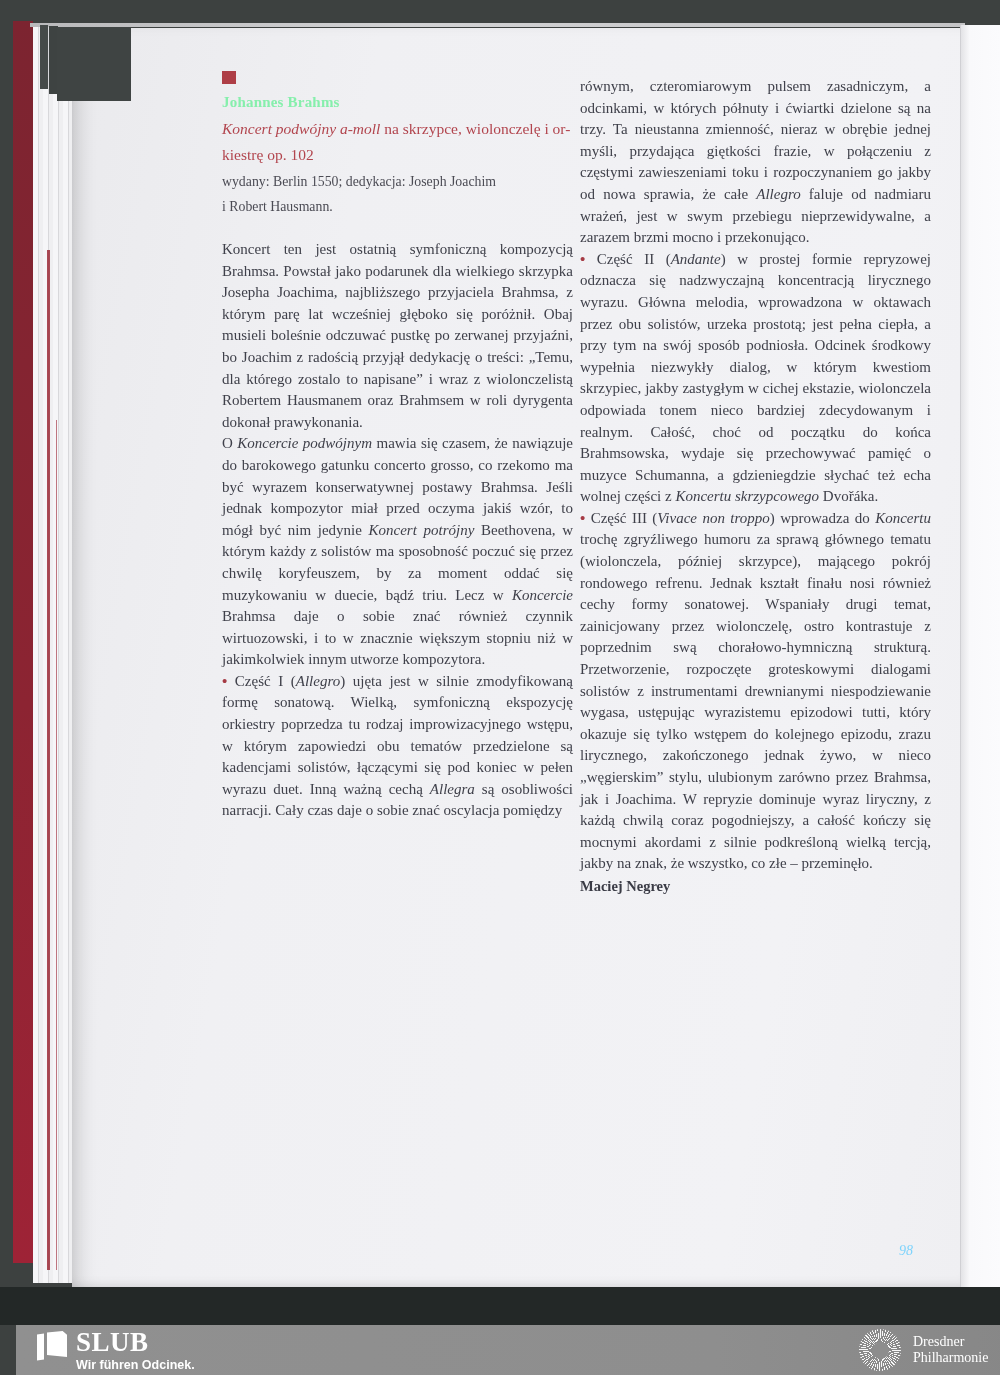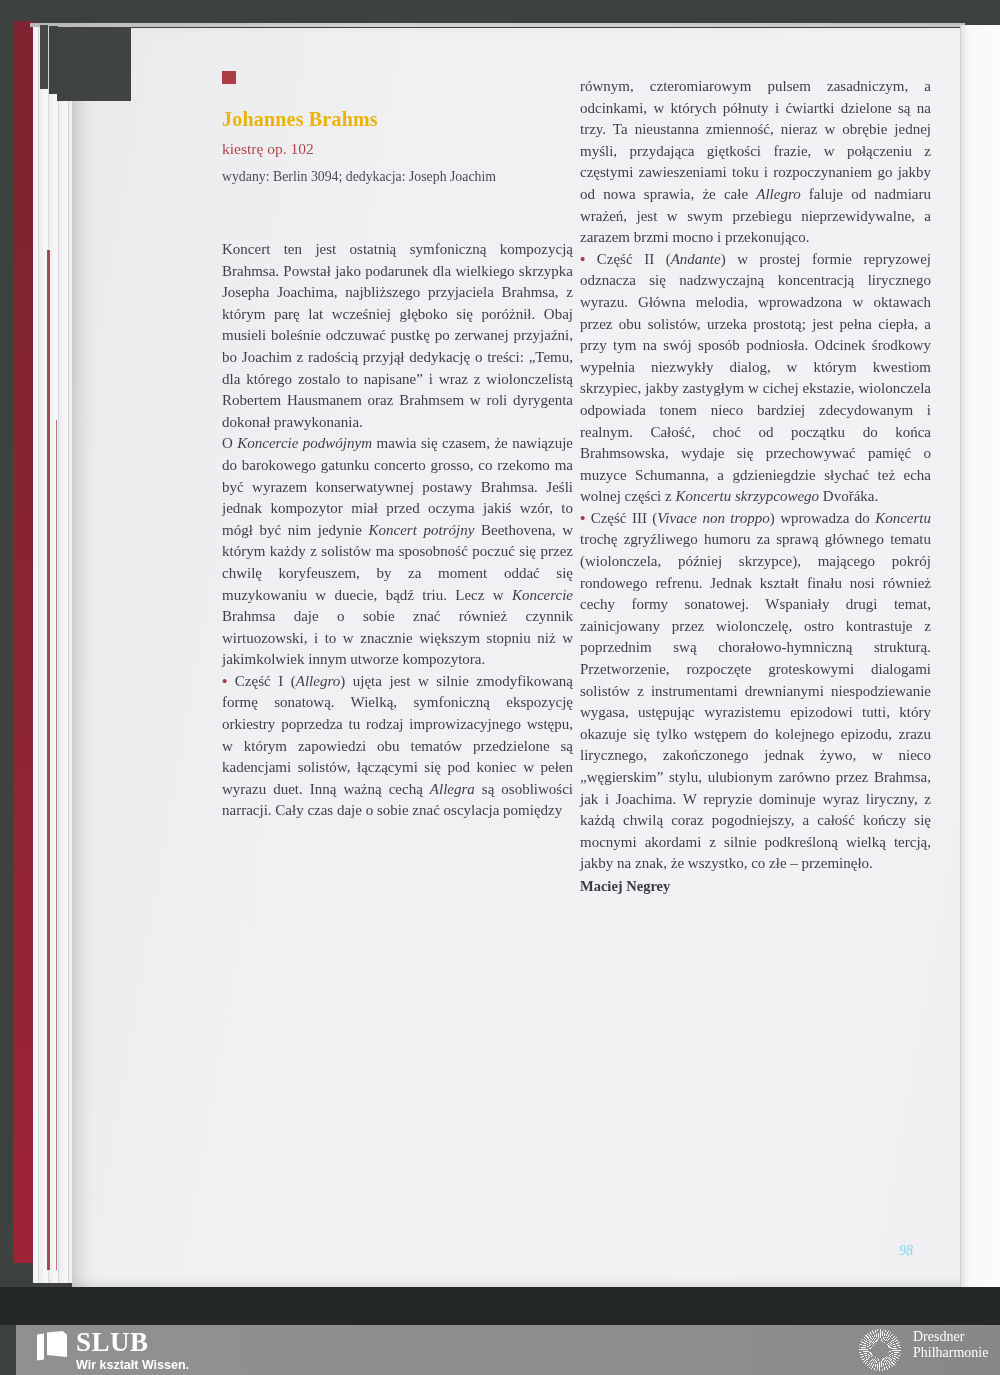--- a/index.html
+++ b/index.html
@@ -22,21 +22,21 @@
   .page{position:absolute;left:72px;top:28px;width:890px;height:1260px;
     background:linear-gradient(100deg,#eaeaed 0%,#f0f0f3 28%,#f2f2f5 78%,#efeff2 100%);
     box-shadow:inset 16px 0 22px -14px rgba(0,0,0,.22), inset 0 -10px 14px -10px rgba(0,0,0,.14);}
   .dark-corner{position:absolute;left:57px;top:27px;width:74px;height:74px;background:#3f4443;}
   .facing-sliver{position:absolute;left:960px;top:25px;width:40px;height:1263px;
     background:linear-gradient(90deg,#e3e3e6 0,#f9f9fb 22%,#fbfbfd 100%);
     border-left:1px solid #d0d0d4;}
   
   .header{position:absolute;left:222px;top:71px;width:352px;}
   .marker{width:14px;height:13px;background:#ae3e46;}
-  .composer{margin-top:24px;font-weight:bold;font-size:20px;color:#eab308;letter-spacing:.2px;}
+  .composer{margin-top:10px;font-weight:bold;font-size:15px;color:#86efac;letter-spacing:.2px;}
   .worktitle{margin-top:5px;font-size:15.5px;line-height:25.5px;color:#b2454e;}
   .meta{margin-top:3px;font-size:13.8px;line-height:24.5px;color:#4b4b54;}
   
   .col{position:absolute;width:351px;font-size:15px;line-height:21.6px;color:#3f404a;}
   .col-left{left:222px;top:239px;}
   .col-right{left:580px;top:76px;}
   .para{margin:0;text-align:justify;}
   .red-bullet{color:#a53a44;font-weight:bold;}
   .signature{margin-top:1px;text-align:left;font-weight:bold;font-size:14.5px;color:#3a3b45;}
   
@@ -47,21 +47,21 @@
     background:linear-gradient(90deg,#909090 0,#8e8e8e 70%,#878787 100%);
     font-family:"Liberation Sans", sans-serif;}
   .slub{position:absolute;left:20px;top:3px;display:flex;align-items:flex-start;}
   .slub-icon{width:32px;height:32px;margin-top:2px;position:relative;}
   .slub-icon .spine{position:absolute;left:1px;top:4px;width:7px;height:26px;background:#fff;transform:skewY(-8deg);}
   .slub-icon .cover{position:absolute;left:11px;top:1px;width:20px;height:26px;background:#fff;
     clip-path:polygon(0 6%,78% 0,100% 14%,100% 100%,0 92%);}
   .slub-text{margin-left:8px;color:#fff;}
   .slub-word{font-family:"Liberation Serif", serif;font-weight:bold;font-size:27px;line-height:28px;letter-spacing:.5px;}
   .slub-tag{font-weight:bold;font-size:12.5px;margin-top:2px;}
-  .phil{position:absolute;left:843px;top:4px;display:flex;}
+  .phil{position:absolute;left:843px;top:4px;display:flex;align-items:center;}
   .starburst{width:42px;height:42px;border-radius:50%;position:relative;
     background:repeating-conic-gradient(rgba(255,255,255,.95) 0deg 2.4deg, rgba(255,255,255,0) 2.4deg 7.5deg);}
   .starburst::after{content:"";position:absolute;left:50%;top:50%;width:17px;height:17px;margin:-8.5px 0 0 -8.5px;
     border-radius:50%;background:#8d8d8d;}
   .phil-text{margin-left:12px;color:#fff;font-family:"Liberation Serif", serif;font-size:14px;line-height:16px;}
 </style>
 </head>
 <body>
 
 <div class="maroon-edge"></div>
@@ -72,24 +72,26 @@
 <div class="page"></div>
 <div class="dark-strip-a"></div>
 <div class="dark-strip-b"></div>
 <div class="dark-corner"></div>
 <div class="facing-sliver"></div>
 
 <div class="header">
   <div class="marker"></div>
   <div class="composer">Johannes Brahms</div>
   <div class="worktitle">
+      <div><i>Koncert podwójny a-moll</i><span> na skrzypce, wiolonczelę i or-</span></div>
       <div><span>kiestrę op. 102</span></div>
     </div>
   <div class="meta">
-      <div>wydany: Berlin 3094; dedykacja: Joseph Joachim</div>
+      <div>wydany: Berlin 1550; dedykacja: Joseph Joachim</div>
+      <div>i Robert Hausmann.</div>
     </div>
 </div>
 
 <div class="col col-left">
     <p class="para"><span>Koncert ten jest ostatnią symfoniczną kompozycją Brahmsa. Powstał jako podarunek dla wielkiego skrzypka Josepha Joachima, najbliższego przyjaciela Brahmsa, z którym parę lat wcześniej głęboko się poróżnił. Obaj musieli boleśnie odczuwać pustkę po zerwanej przyjaźni, bo Joachim z radością przyjął dedykację o treści: „Temu, dla którego zostalo to napisane” i wraz z wiolonczelistą Robertem Hausmanem oraz Brahmsem w roli dyrygenta dokonał prawykonania.</span></p>
     <p class="para"><span>O </span><i>Koncercie podwójnym</i><span> mawia się czasem, że nawiązuje do barokowego gatunku concerto grosso, co rzekomo ma być wyrazem konserwatywnej postawy Brahmsa. Jeśli jednak kompozytor miał przed oczyma jakiś wzór, to mógł być nim jedynie </span><i>Koncert potrójny</i><span> Beethovena, w którym każdy z solistów ma sposobność poczuć się przez chwilę koryfeuszem, by za moment oddać się muzykowaniu w duecie, bądź triu. Lecz w </span><i>Koncercie</i><span> Brahmsa daje o sobie znać również czynnik wirtuozowski, i to w znacznie większym stopniu niż w jakimkolwiek innym utworze kompozytora.</span></p>
     <p class="para"><span class="red-bullet">• </span><span>Część I (</span><i>Allegro</i><span>) ujęta jest w silnie zmodyfikowaną formę sonatową. Wielką, symfoniczną ekspozycję orkiestry poprzedza tu rodzaj improwizacyjnego wstępu, w którym zapowiedzi obu tematów przedzielone są kadencjami solistów, łączącymi się pod koniec w pełen wyrazu duet. Inną ważną cechą </span><i>Allegra</i><span> są osobliwości narracji. Cały czas daje o sobie znać oscylacja pomiędzy</span></p>
   </div>
 <div class="col col-right">
   <div>
@@ -104,21 +106,21 @@
 
 <div class="band"></div>
 <div class="footer">
   <div class="slub">
     <div class="slub-icon">
       <div class="spine"></div>
       <div class="cover"></div>
     </div>
     <div class="slub-text">
       <div class="slub-word">SLUB</div>
-      <div class="slub-tag">Wir kształt Wissen.</div>
+      <div class="slub-tag">Wir führen Odcinek.</div>
     </div>
   </div>
   <div class="phil">
     <div class="starburst"></div>
     <div class="phil-text">
       <div>Dresdner</div>
       <div>Philharmonie</div>
     </div>
   </div>
 </div>

